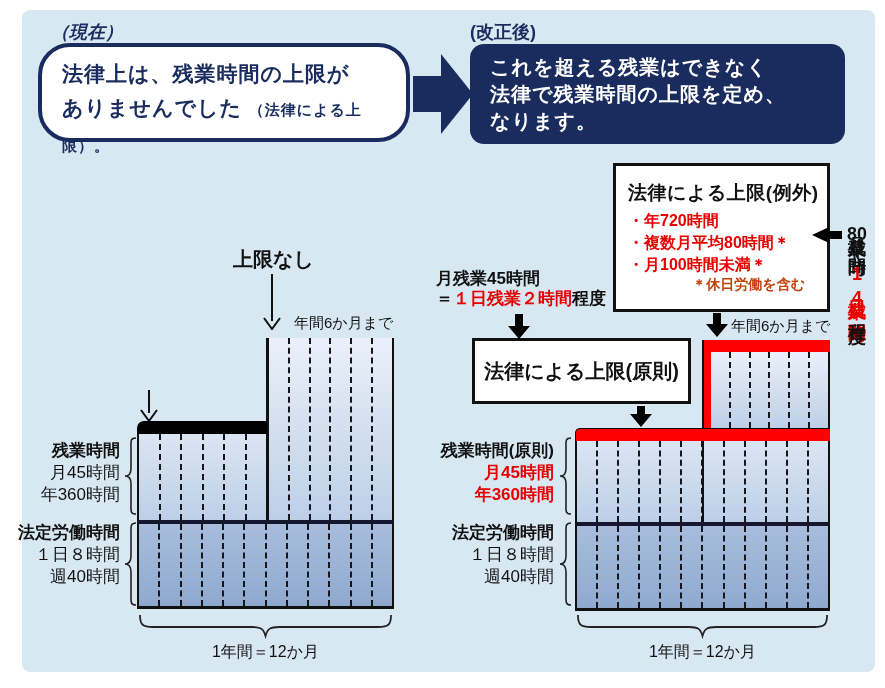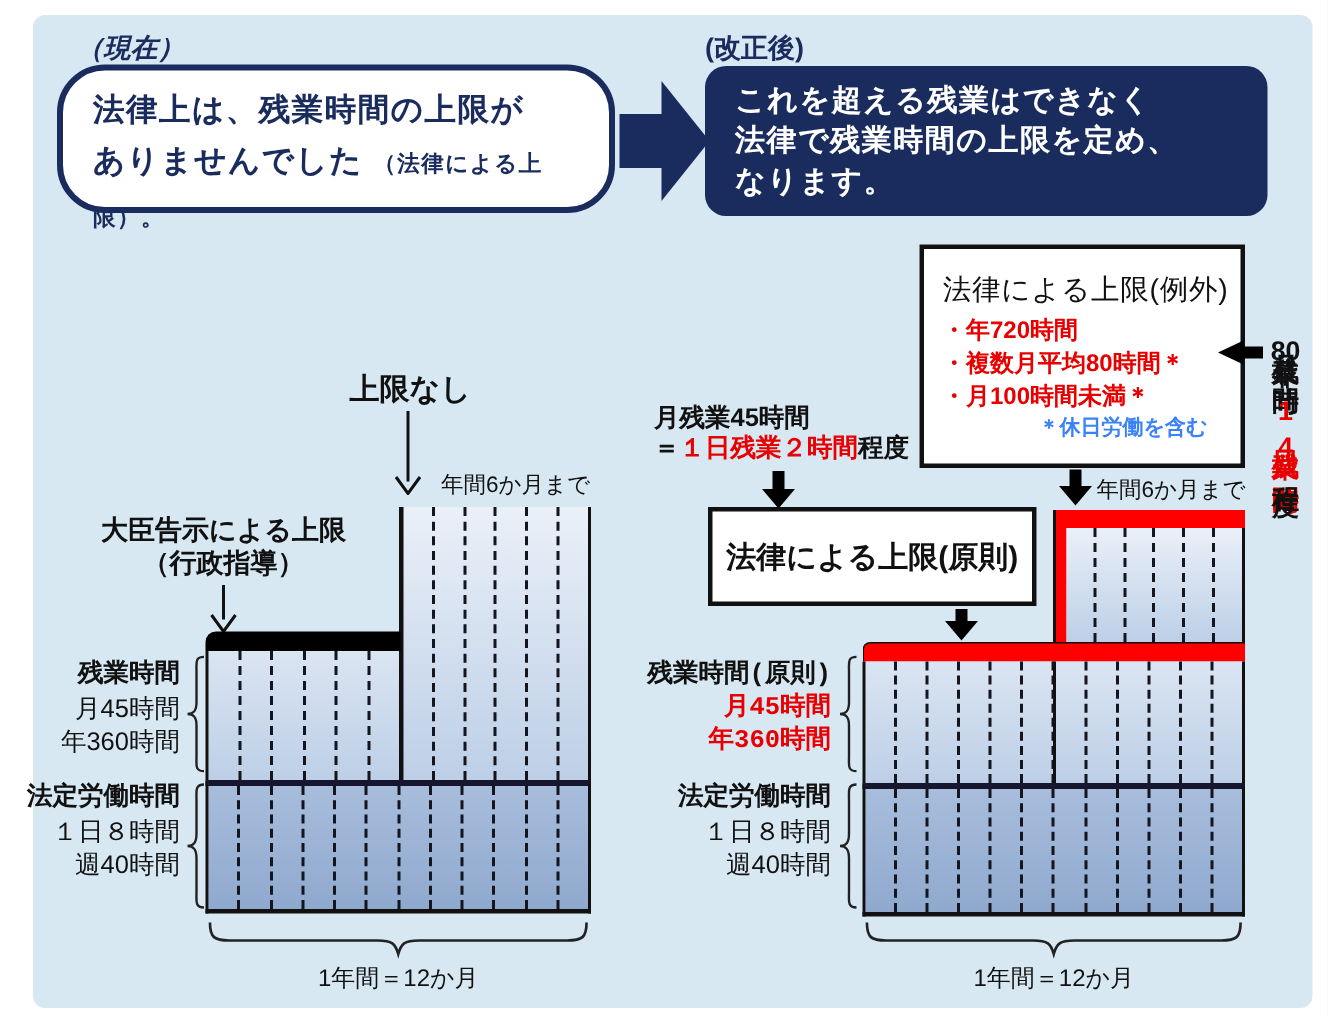--- a/index.html
+++ b/index.html
@@ -25,36 +25,36 @@
 
   
   .cells{display:flex;box-sizing:border-box;}
   .mcell{flex:1;border-right:2px dashed #15151e;}
   .mcell:last-child{border-right:none;}
   .band-light{background:linear-gradient(#dbe5f2,#bdcfe7);}
   .band-tall{background:linear-gradient(#eaf0f8,#bdcfe7);}
   .band-dark{background:linear-gradient(#a8bddc,#8fa9ce);border-top:4px solid #16162e;
              border-left:2px solid #111;border-right:2px solid #111;border-bottom:3px solid #111;}
   .lbl-block{font-size:17px;line-height:22px;text-align:right;color:#111;}
-  .lbl-block .t{font-weight:bold;font-family:Liberation Mono, monospace;}
+  .lbl-block .t{font-weight:bold;}
   .year-label{font-size:16px;color:#111;text-align:center;}
   .sixmo{font-size:15px;color:#111;}
 
   
   .tdown-stem{width:8px;background:#000;}
   .tdown-head{width:0;height:0;border-top:13px solid #000;border-left:11px solid transparent;border-right:11px solid transparent;}
   .tleft-head{width:0;height:0;border-right:17px solid #000;border-top:8px solid transparent;border-bottom:8px solid transparent;}
   .tleft-stem{height:8px;background:#000;}
 
   
   .exception-box{left:613px;top:163px;width:217px;height:149px;background:#fff;border:3px solid #111;
                  box-sizing:border-box;padding:14px 8px 0 12px;}
-  .exception-box .ti{font-size:19px;font-weight:normal;color:#111;text-align:right;margin-bottom:4px;letter-spacing:0.5px;}
+  .exception-box .ti{font-size:19px;font-weight:bold;color:#111;text-align:left;margin-bottom:4px;letter-spacing:0.5px;}
   .exception-box .it{font-size:16px;font-weight:bold;color:#e80000;line-height:22px;}
-  .exception-box .nt{font-size:14px;font-weight:bold;color:#3b82f6;text-align:right;padding-right:14px;}
+  .exception-box .nt{font-size:14px;font-weight:bold;color:#c2410c;text-align:right;padding-right:14px;}
   .principle-box{left:472px;top:338px;width:219px;height:66px;background:#fff;border:3px solid #111;
                  box-sizing:border-box;display:flex;align-items:center;justify-content:center;}
   .principle-box div{font-size:20px;font-weight:bold;color:#111;}
   .m45{left:436px;top:269px;font-size:17px;font-weight:bold;line-height:20px;color:#111;}
 
   .vside{left:842px;top:222px;width:30px;height:304px;writing-mode:vertical-rl;text-orientation:upright;
          font-size:18px;font-weight:bold;color:#111;letter-spacing:1px;line-height:30px;}
   .vside .tcy{text-combine-upright:all;}
   .vside .eq{text-orientation:sideways;}
 
@@ -83,24 +83,20 @@
     <div>なります。</div>
   </div>
 
   <div class="abs bold" style="left:233px;top:246px;font-size:20px;color:#111;">上限なし</div>
   <svg class="abs" style="left:259px;top:274px;" width="26" height="56">
     <line x1="13" y1="0" x2="13" y2="47" stroke="#111" stroke-width="2"></line>
     <polyline points="5,44 13,55 21,44" fill="none" stroke="#111" stroke-width="2"></polyline>
   </svg>
   <div class="abs sixmo" style="left:294px;top:314px;">年間6か月まで</div>
 
-  <div class="abs bold" style="left:49px;top:342px;width:200px;text-align:center;font-size:18px;line-height:22px;color:#111;">
-    <div>大臣告示による上限</div>
-    <div>（行政指導）</div>
-  </div>
   <svg class="abs" style="left:136px;top:390px;" width="26" height="32">
     <line x1="13" y1="0" x2="13" y2="23" stroke="#111" stroke-width="2"></line>
     <polyline points="5,20 13,31 21,20" fill="none" stroke="#111" stroke-width="2"></polyline>
   </svg>
 
   <div class="abs" style="left:137px;top:338px;width:257px;height:274px;">
     <div class="abs band-tall cells" style="left:129px;top:0;width:128px;height:182px;border-left:3px solid #111;border-right:2px solid #111;">
         <div class="mcell"></div>
         <div class="mcell"></div>
         <div class="mcell"></div>

